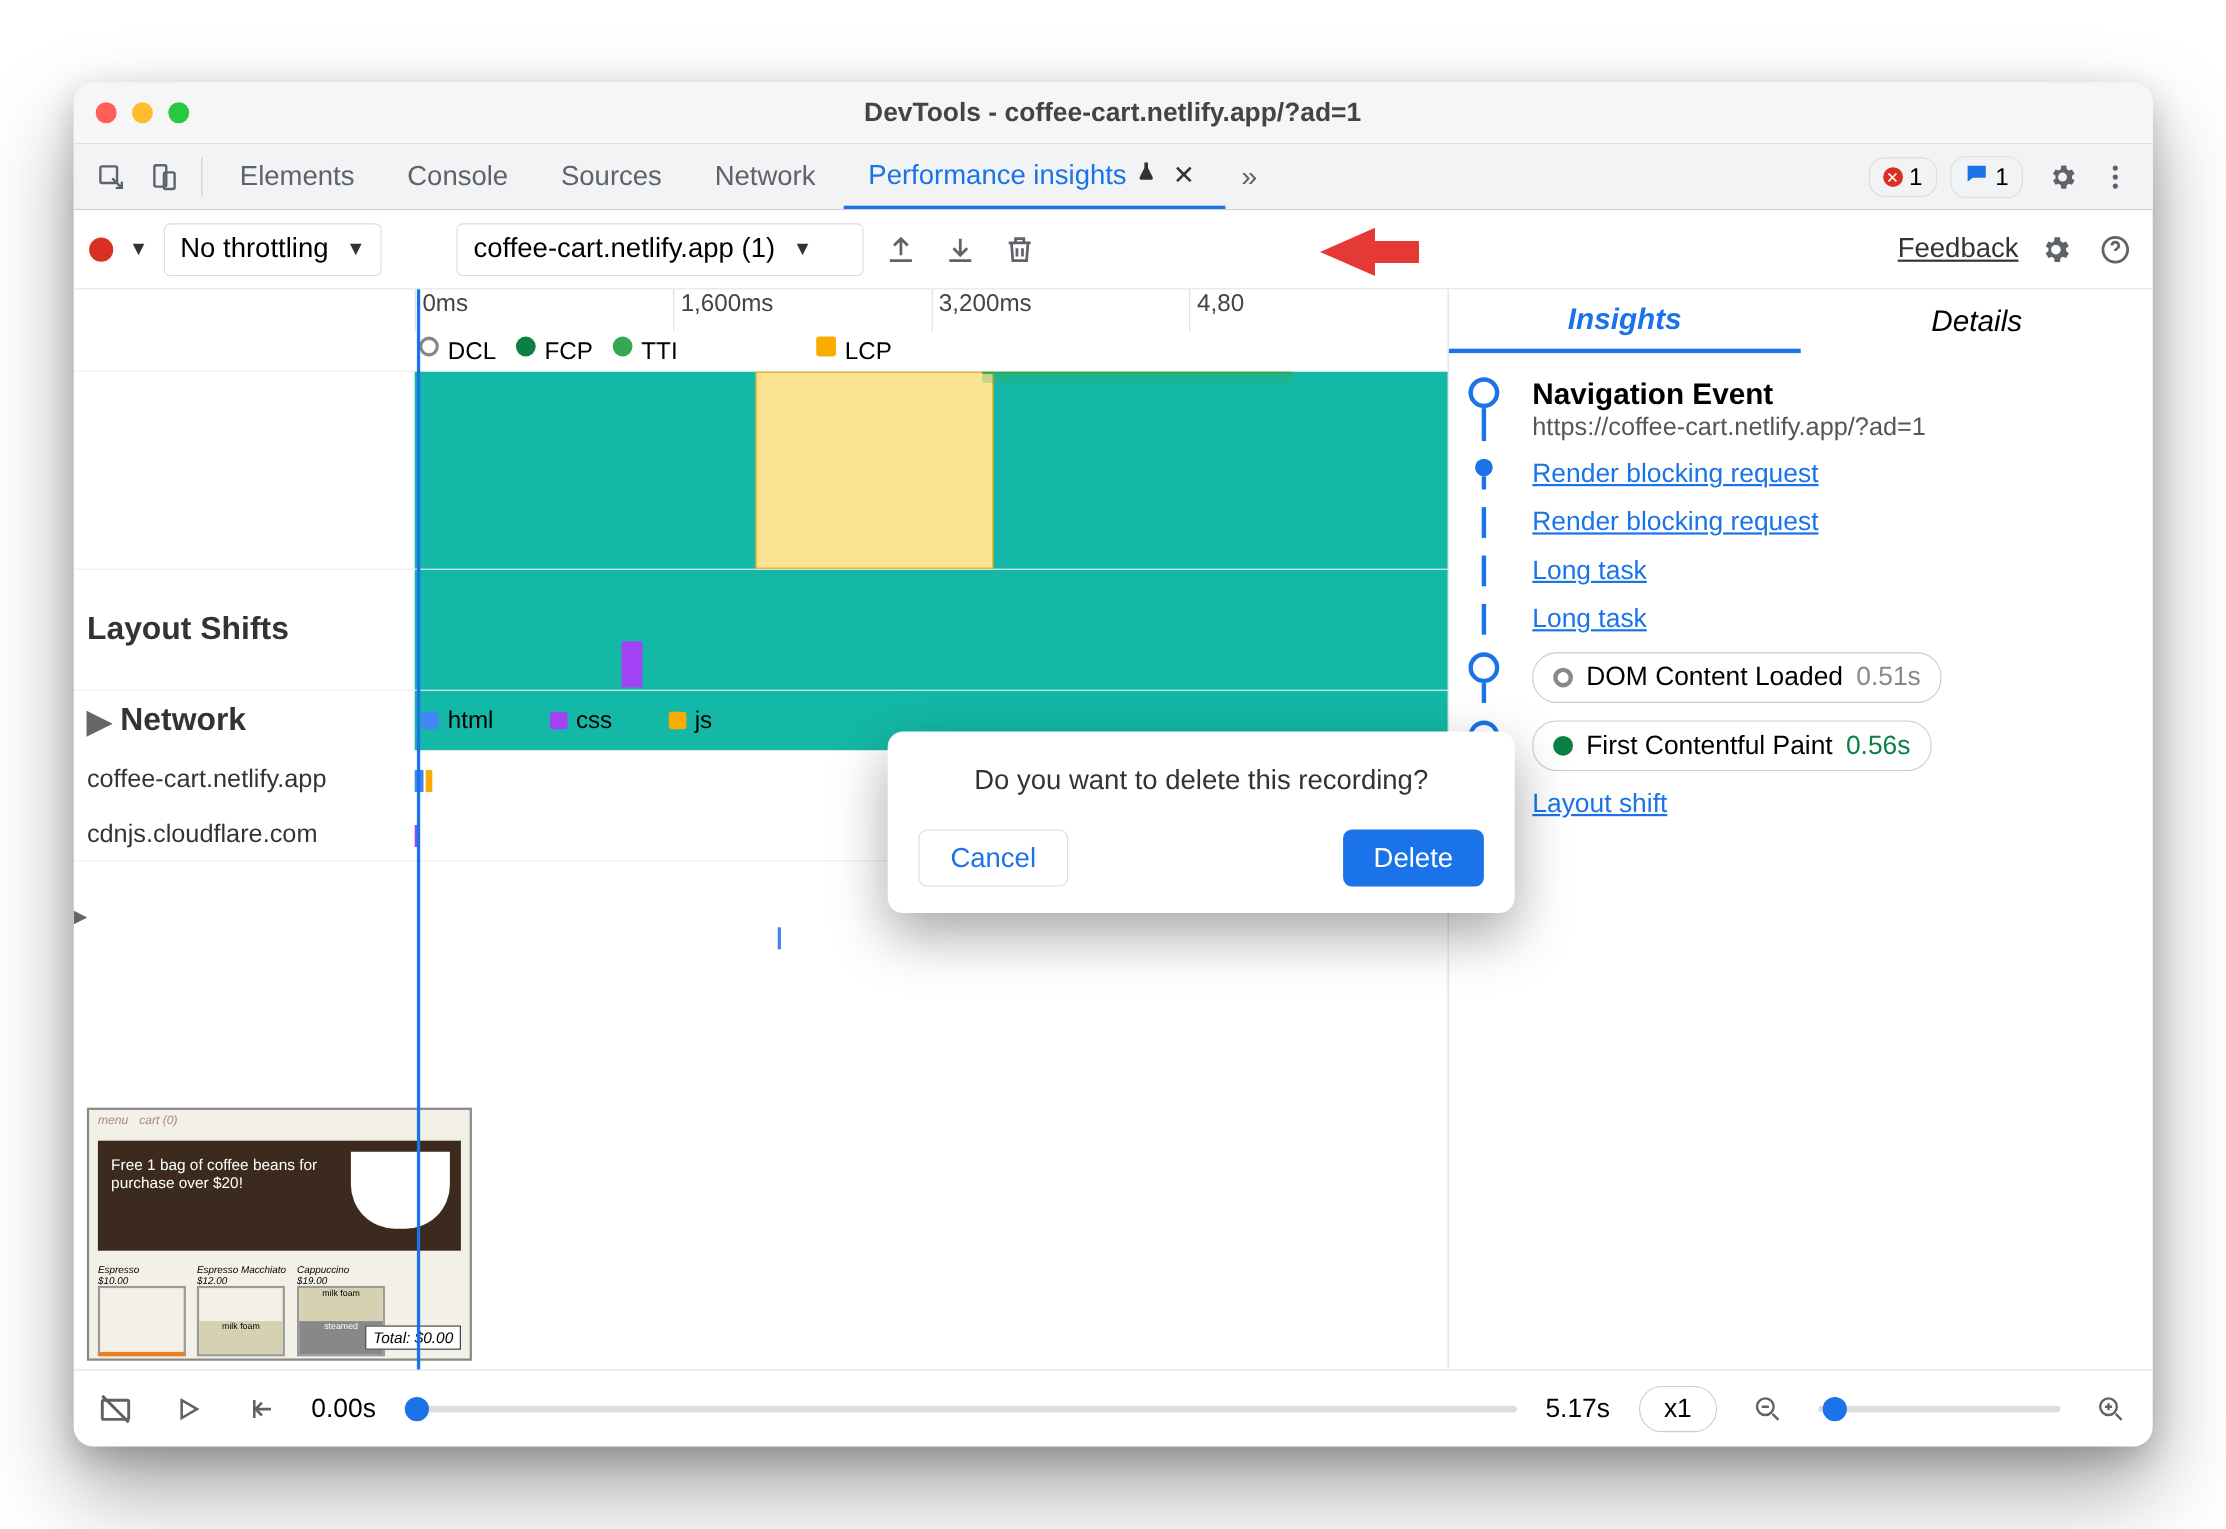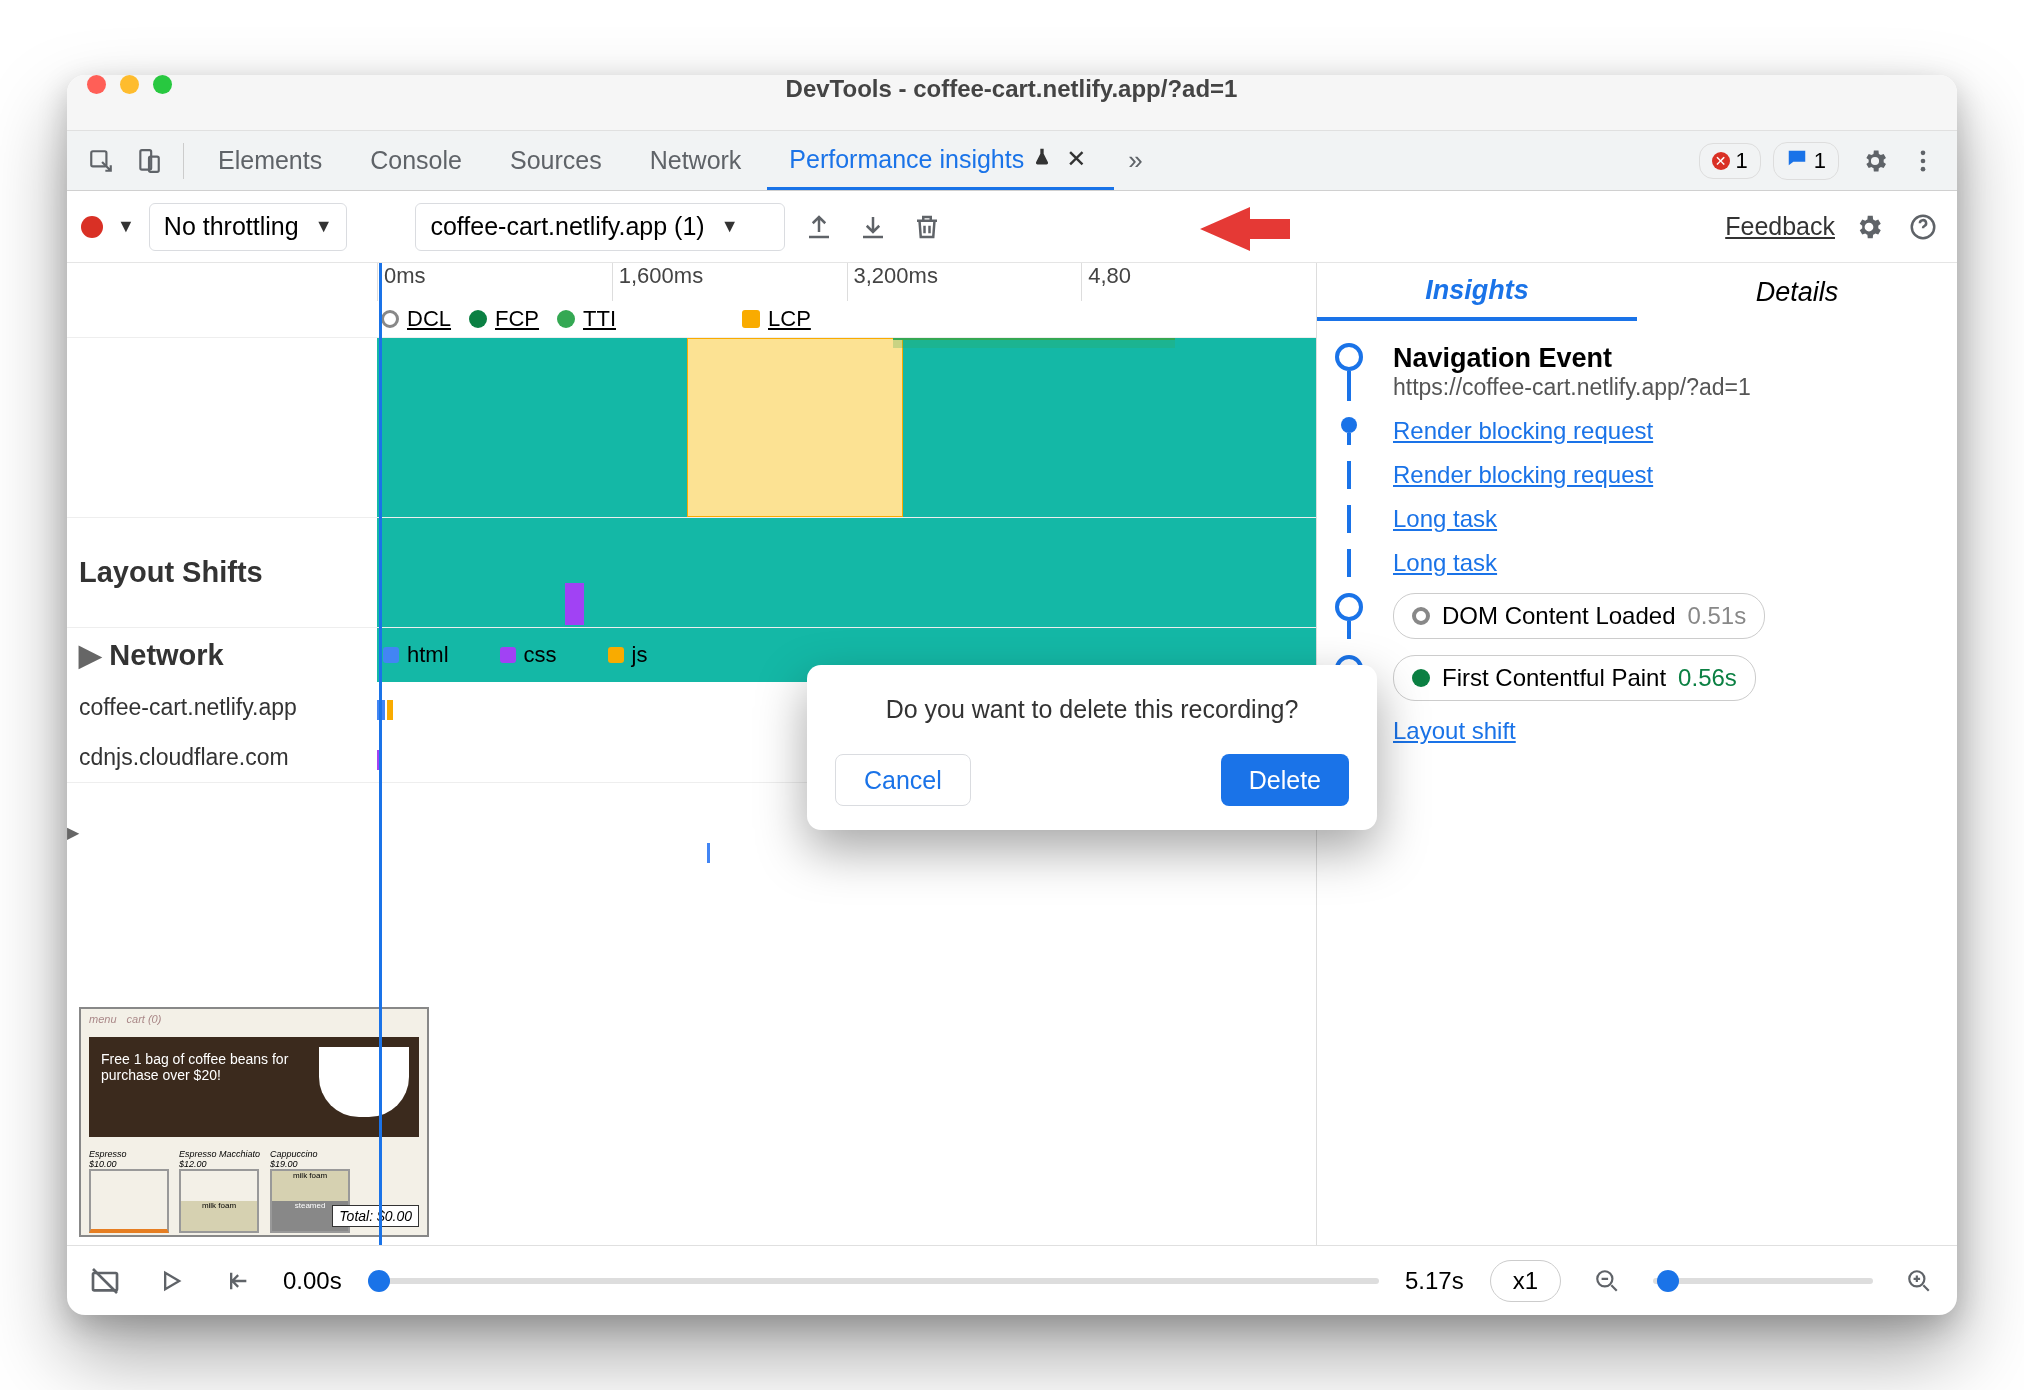--- a/index.html
+++ b/index.html
@@ -1,21 +1,21 @@
 <!DOCTYPE html>
 <html><head>
 <meta charset="utf-8">
 <style>
 * { box-sizing: border-box; margin: 0; padding: 0; }
 body { font-family: -apple-system, "Helvetica Neue", "Segoe UI", Arial, sans-serif; background: #fff; }
 .stage { width: 2024px; height: 1390px; background: #fff; position: relative; display: flex; align-items: center; justify-content: center; }
 .window { width: 1890px; height: 1240px; background: #fff; border-radius: 18px; box-shadow: 0 40px 80px rgba(0,0,0,0.35), 0 10px 30px rgba(0,0,0,0.2); display: flex; flex-direction: column; overflow: hidden; position: relative; }
 
 
-.titlebar { height: 56px; background: #f6f6f6; display: flex; align-items: flex-start; padding: 0 20px; border-bottom: 1px solid #e0e0e0; }
+.titlebar { height: 56px; background: #f6f6f6; display: flex; align-items: center; padding: 0 20px; border-bottom: 1px solid #e0e0e0; }
 .traffic { display: flex; gap: 14px; margin-right: 24px; }
 .light { width: 19px; height: 19px; border-radius: 50%; }
 .red { background: #ff5f57; }
 .yellow { background: #febc2e; }
 .green { background: #28c840; }
 .title { flex: 1; text-align: center; font-weight: 700; font-size: 24px; color: #444; }
 
 
 .tabs-row { height: 60px; background: #f1f3f4; display: flex; align-items: center; padding: 0 12px; border-bottom: 1px solid #d0d0d0; gap: 4px; font-size: 25px; }
 .tabs-row .spacer { flex: 1; }
@@ -44,21 +44,21 @@
 
 .main { flex: 1; display: flex; min-height: 0; }
 .left-pane { flex: 1; display: flex; flex-direction: column; border-right: 1px solid #ddd; min-width: 0; }
 .right-pane { width: 640px; display: flex; flex-direction: column; }
 
 
 .ruler { height: 38px; display: flex; position: relative; font-size: 22px; color: #444; }
 .ruler .cell { flex: 1; border-left: 1px solid #ddd; padding-left: 6px; }
 .ruler .rowlabel { width: 310px; }
 .marker-row { height: 36px; display: flex; align-items: center; gap: 18px; font-size: 22px; padding-left: 314px; }
-.mk { display: flex; align-items: center; gap: 8px; text-decoration: underline; }
+.mk { display: flex; align-items: flex-start; gap: 8px; }
 .mk .sq { width: 18px; height: 18px; border-radius: 3px; }
 .mk .ring { width: 18px; height: 18px; border-radius: 50%; border: 3.5px solid #888; }
 .mk .dot { width: 18px; height: 18px; border-radius: 50%; }
 
 
 .lane-label { width: 310px; padding: 0 12px; font-size: 29px; color: #333; font-weight: 700; display: flex; align-items: center; }
 .lane { display: flex; border-top: 1px solid #eee; }
 .lane-body { flex: 1; position: relative; background: #14b8a6; gap: 31px; }
 .big-lane { height: 180px; }
 .ls-lane { height: 110px; }

